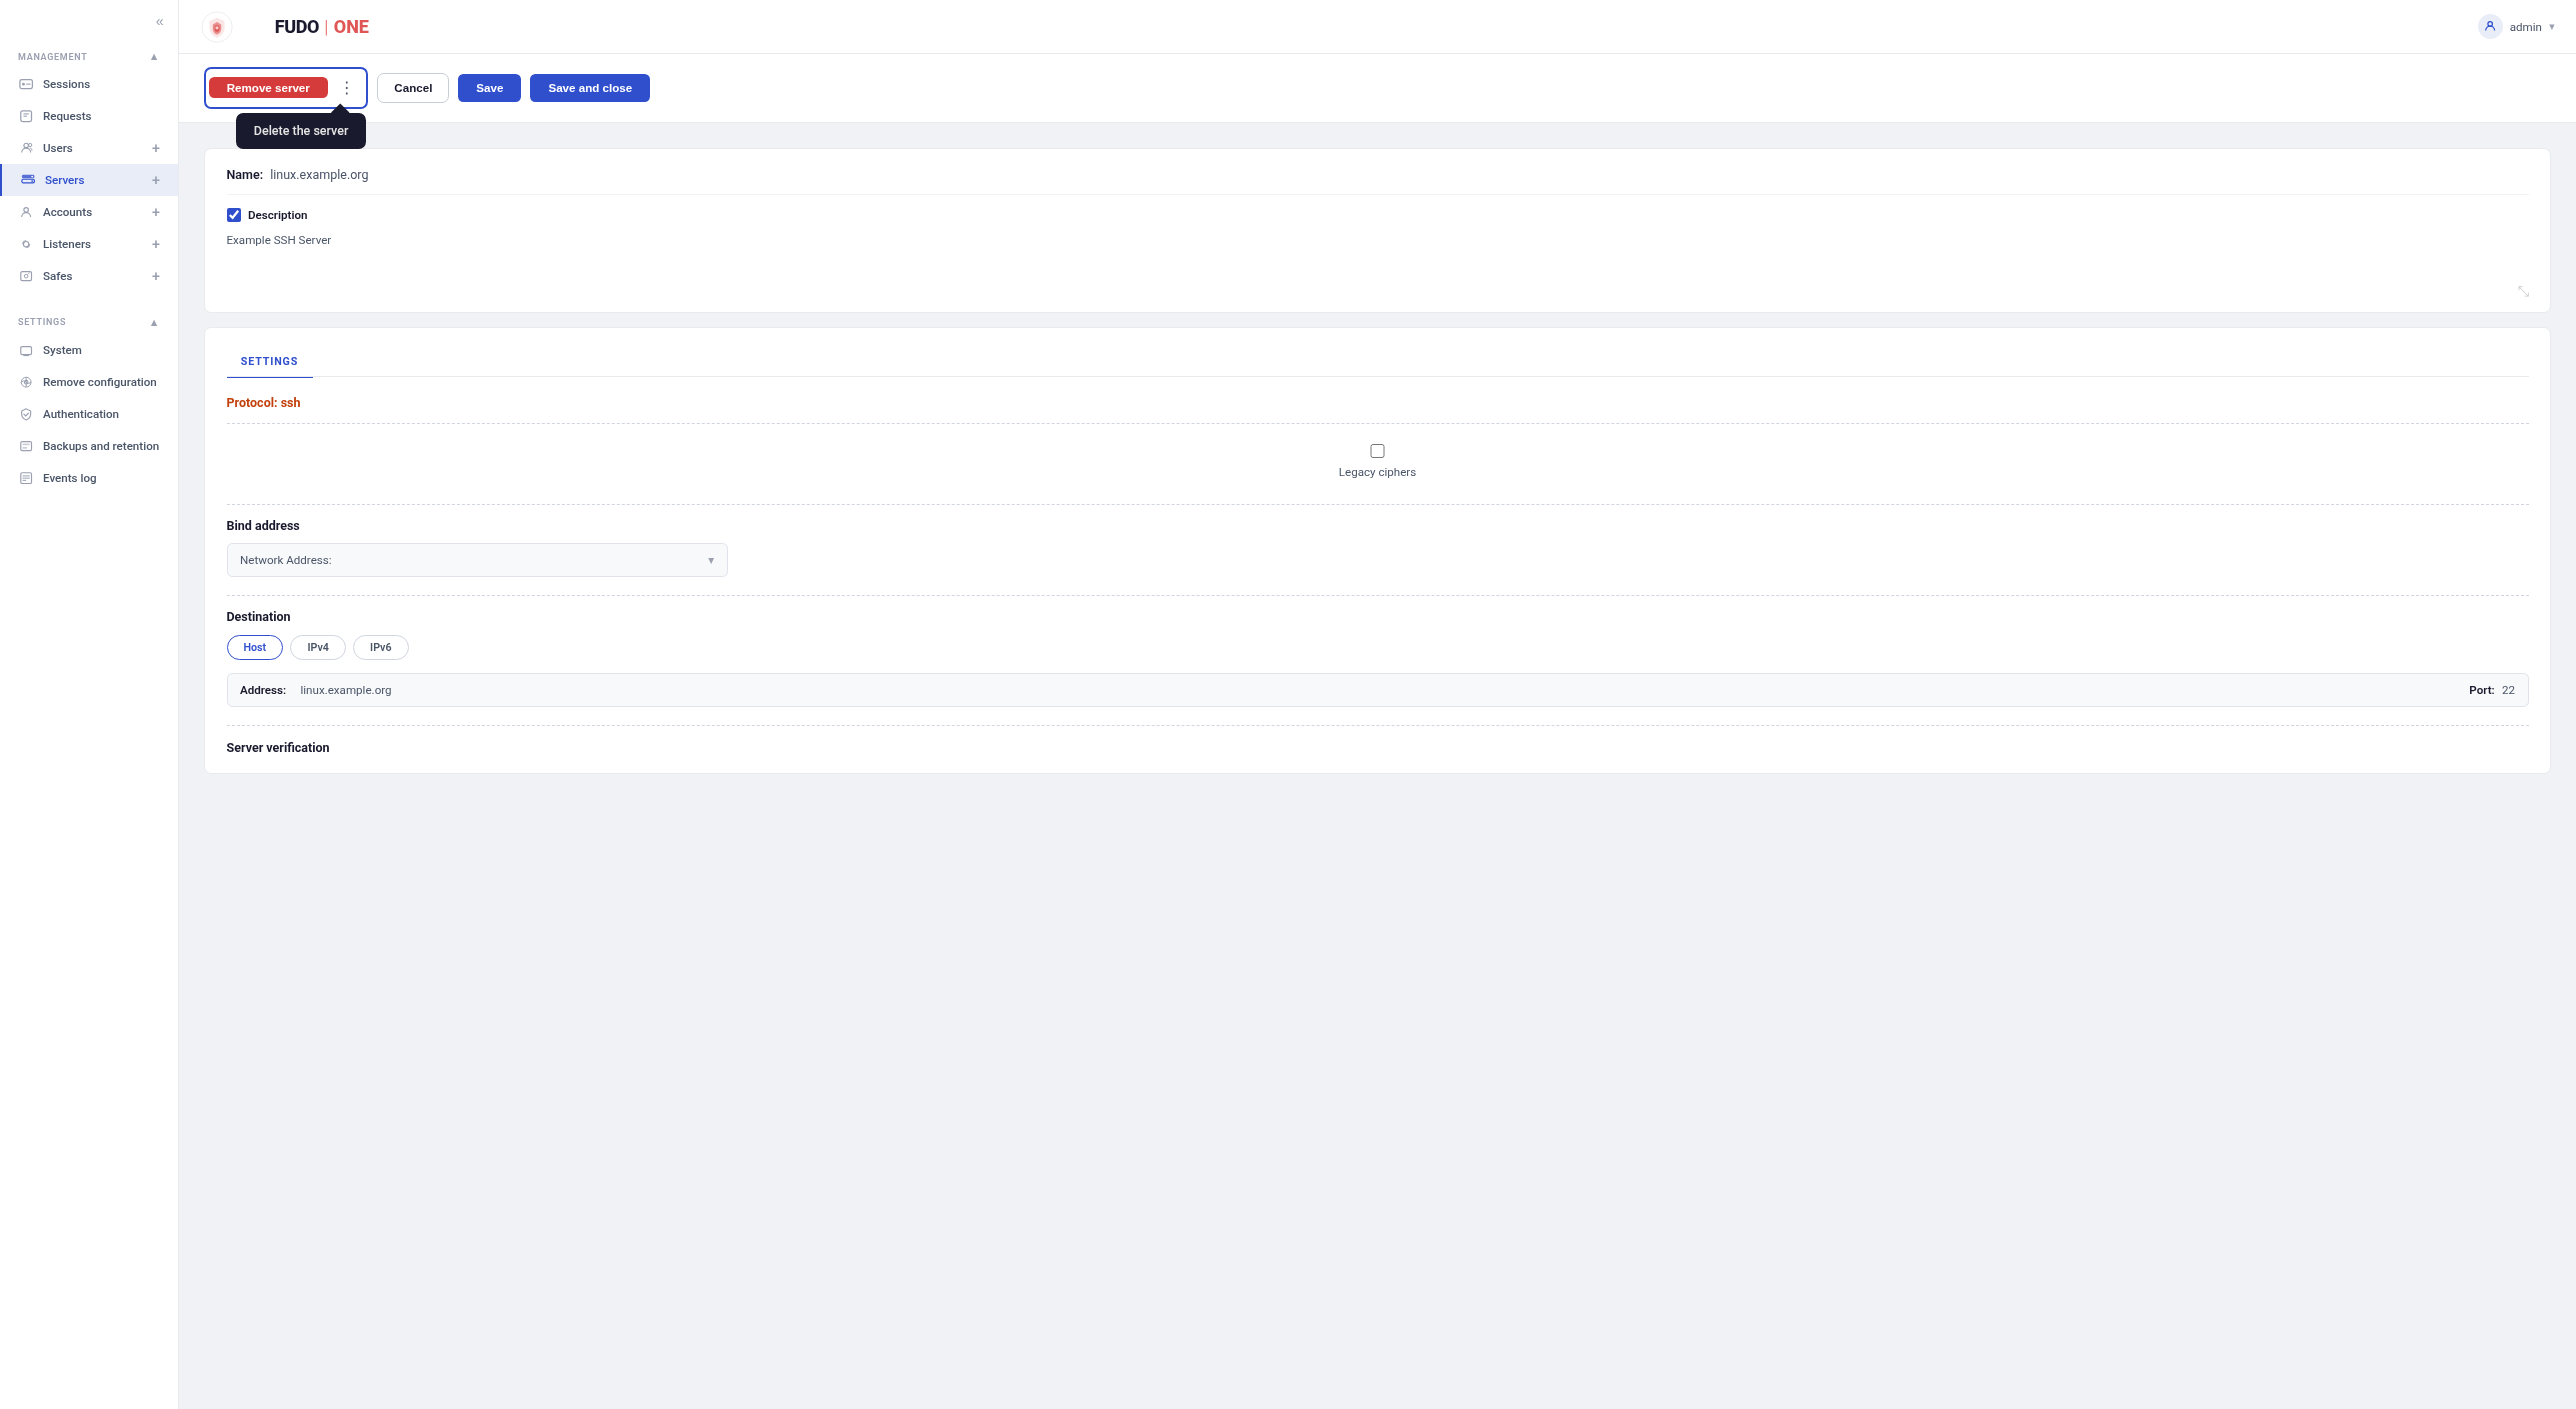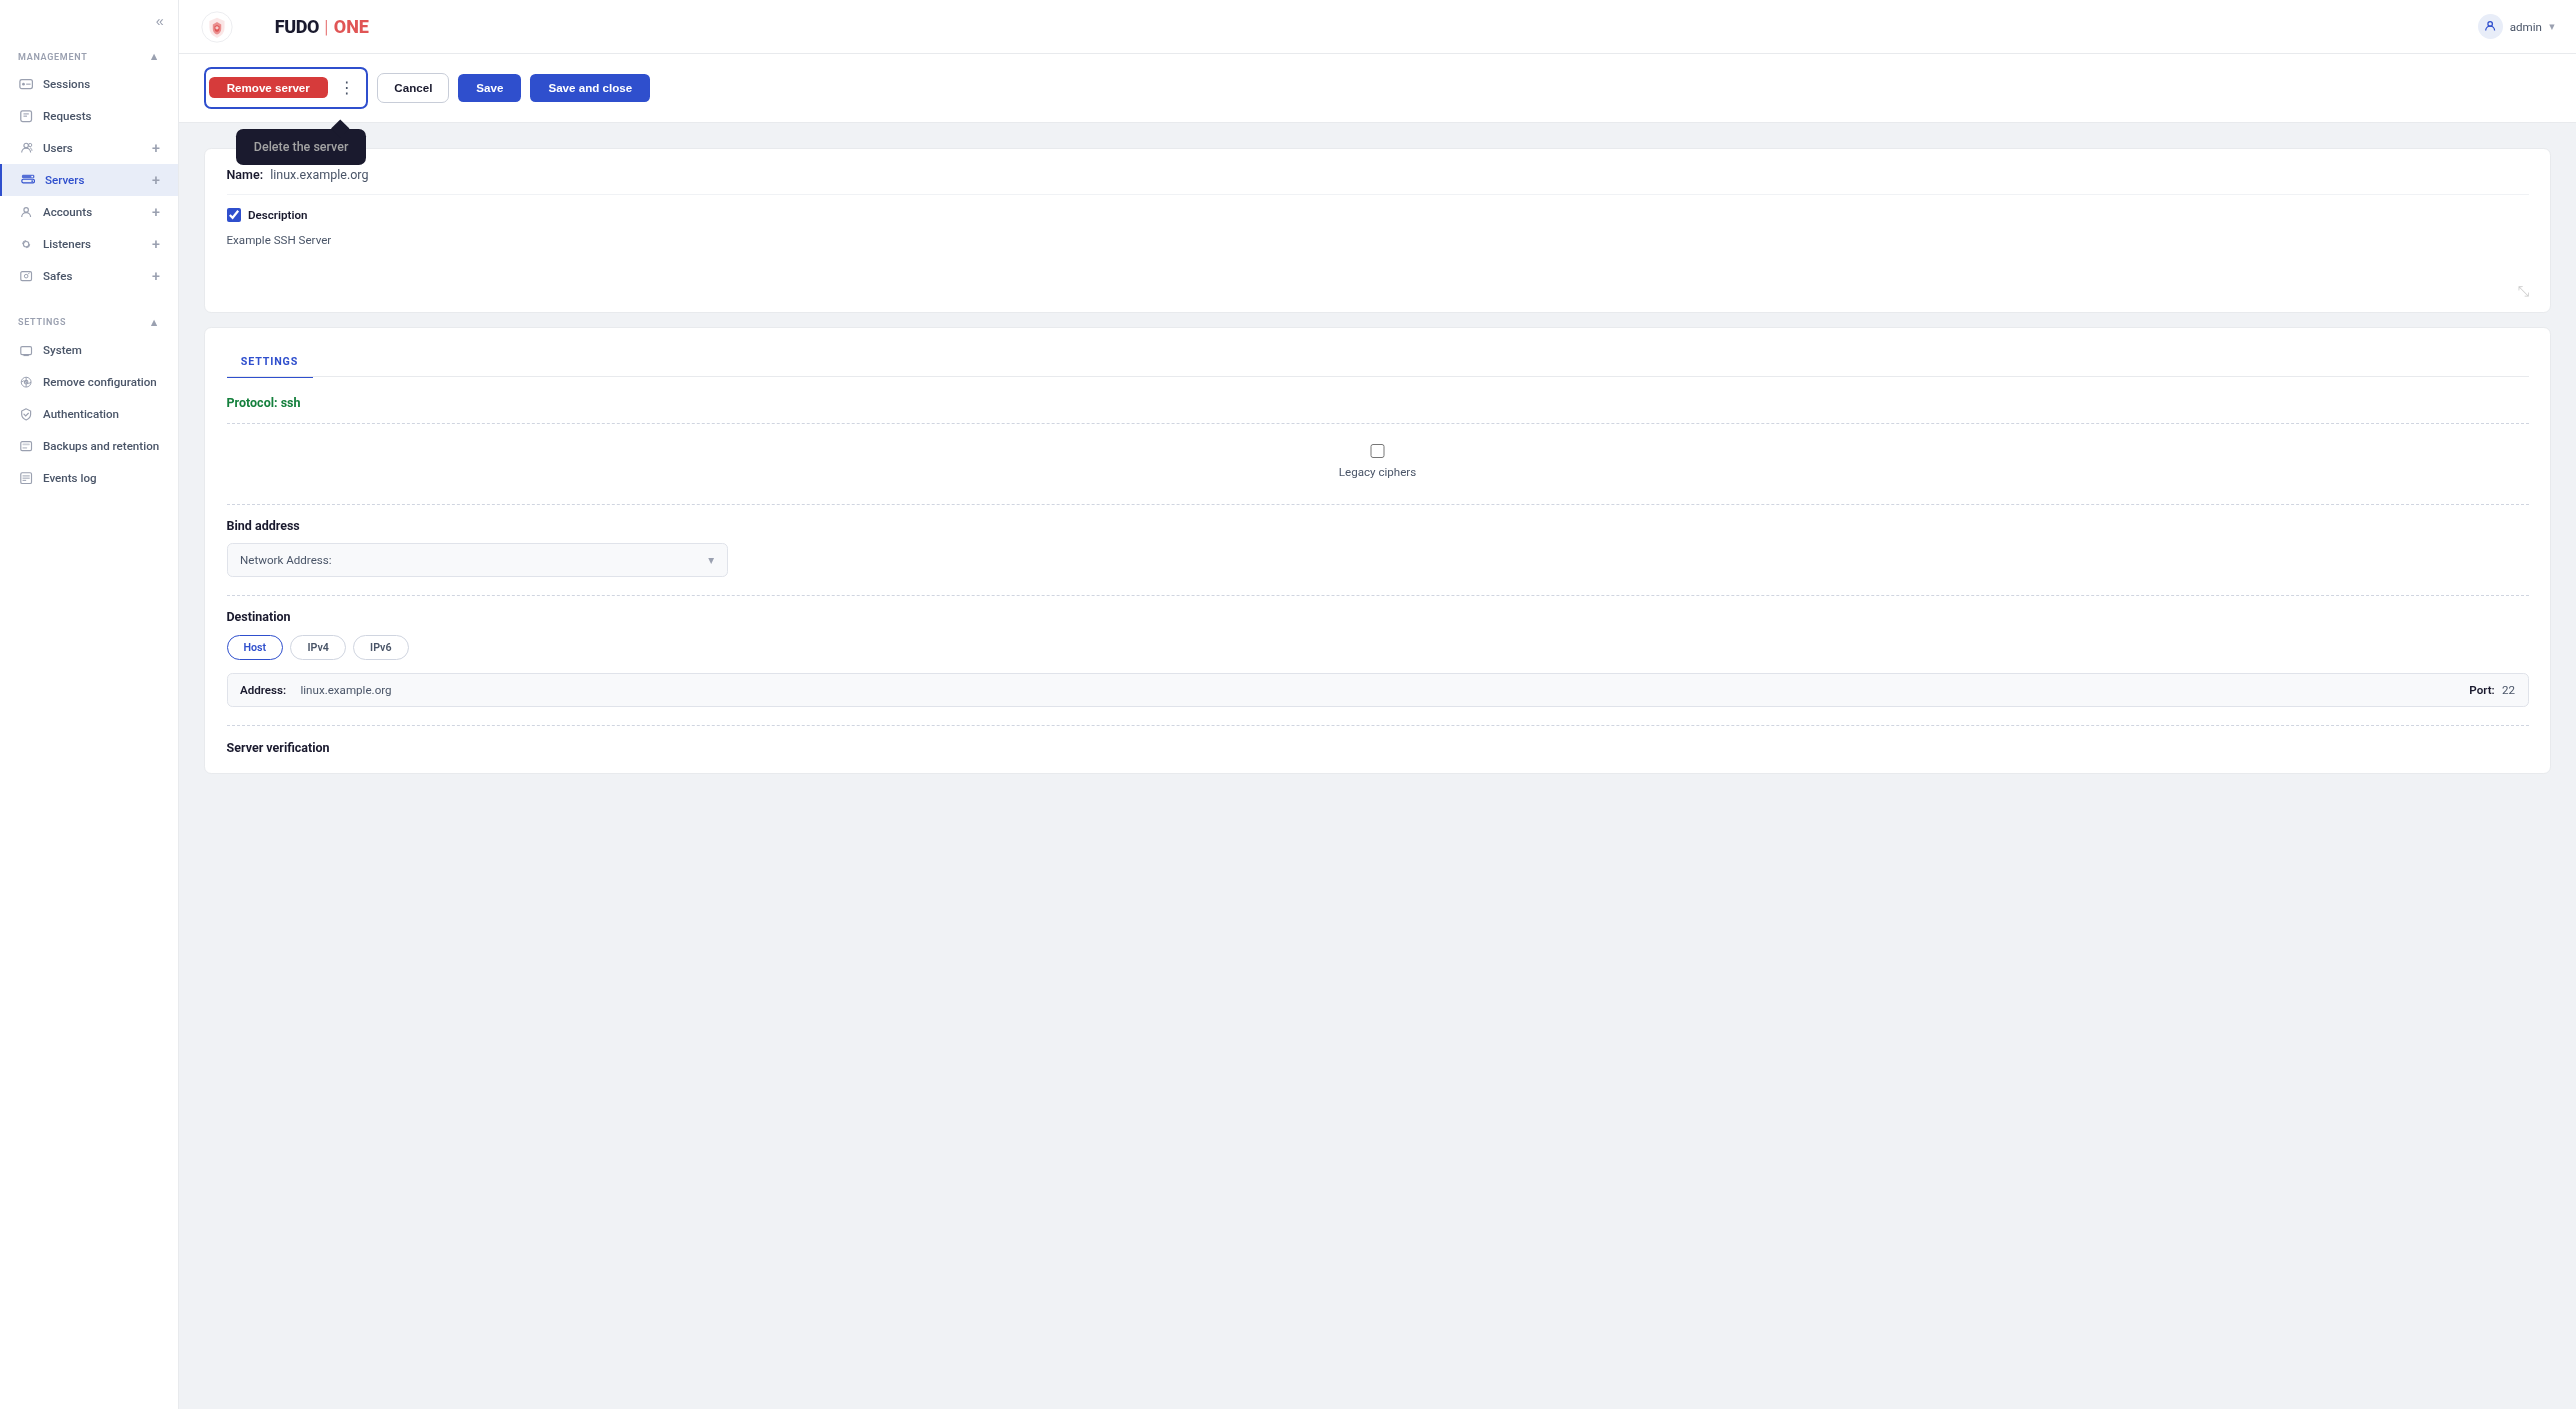--- a/index.html
+++ b/index.html
@@ -32,21 +32,21 @@
     .page-icon { width: 29px; height: 29px; background: #1a1a2e; border-radius: 50%; display: flex; align-items: center; justify-content: center; color: #fff; font-size: 12.5px; }
     .header-actions { display: flex; align-items: center; gap: 9px; }
     .btn-remove { background: #d63b3b; color: #fff; border: none; padding: 4px 18px; border-radius: 5.4px; font-size: 11.6px; font-weight: 600; cursor: pointer; }
     .btn-more { background: none; border: none; padding: 7.2px 9px; cursor: pointer; color: #4a5568; font-size: 16px; border-radius: 5.4px; }
     .remove-group { display: flex; align-items: center; border: 2.2px solid #2f4fcd; border-radius: 7.2px; padding: 2.7px; gap: 1.8px; position: relative; }
     .btn-cancel { background: #fff; color: #1a1a2e; border: 1.3px solid #c8cdd8; padding: 7.2px 16px; border-radius: 7px; font-size: 11.6px; font-weight: 600; cursor: pointer; }
     .btn-save { background: #2f4fcd; color: #fff; border: none; padding: 7.2px 18px; border-radius: 5.4px; font-size: 11.6px; font-weight: 600; cursor: pointer; }
     .btn-save-close { background: #2f4fcd; color: #fff; border: none; padding: 7.2px 18px; border-radius: 5.4px; font-size: 11.6px; font-weight: 600; cursor: pointer; }
 
     
-    .delete-tooltip { position: absolute; top: 60px; right: 0; background: #1a1a2e; color: #a3a3a3; padding: 10.7px 18px; border-radius: 7.2px; font-size: 12.5px; font-weight: 500; white-space: nowrap; z-index: 100; }
+    .delete-tooltip { position: absolute; top: 44px; right: 0; background: #1a1a2e; color: #e5e5e5; padding: 10.7px 18px; border-radius: 7.2px; font-size: 12.5px; font-weight: 500; white-space: nowrap; z-index: 100; }
     .delete-tooltip::before { content: ''; position: absolute; top: -6.3px; right: 19.7px; width: 12.5px; height: 12.5px; background: #1a1a2e; transform: rotate(45deg); }
 
     
     .content { flex: 1; overflow-y: auto; padding: 25px; background: #f0f2f5; }
 
     .form-card { background: #fff; border-radius: 7.2px; border: 0.9px solid #e8eaed; padding: 18px 21.5px; margin-bottom: 14.3px; }
 
     .name-row { display: flex; align-items: center; gap: 7.2px; padding-bottom: 12.5px; border-bottom: 0.9px solid #f0f2f5; }
     .name-label { font-size: 12.5px; font-weight: 600; color: #1a1a2e; }
     .name-value { font-size: 12.5px; color: #4a5568; }
@@ -58,21 +58,21 @@
     .desc-text { font-size: 11.6px; color: #4a5568; padding: 3.6px 0; min-height: 54px; }
     .desc-resize { display: flex; justify-content: flex-end; }
     .resize-handle { width: 10.7px; height: 10.7px; color: #ccc; }
 
     
     .tabs { display: flex; gap: 0; border-bottom: 1.8px solid #e8eaed; margin-bottom: 18px; }
     .tab { padding: 9px 14.3px; font-size: 10.7px; font-weight: 700; color: #9aa0b0; cursor: pointer; letter-spacing: 0.08em; text-transform: uppercase; border-bottom: 1.8px solid transparent; margin-bottom: -1.8px; }
     .tab.active { color: #2f4fcd; border-bottom-color: #2f4fcd; }
 
     .settings-section { margin-bottom: 18px; }
-    .settings-title { font-size: 12.5px; font-weight: 700; color: #15803d; margin-bottom: 10.7px; }
+    .settings-title { font-size: 12.5px; font-weight: 700; color: #c2410c; margin-bottom: 10.7px; }
     .section-divider { border: none; border-top: 0.9px dashed #d0d5e0; margin: 12.5px 0; }
 
     .checkbox-row { display: flex; align-items: center; gap: 7.2px; padding: 7.2px 0; flex-direction: column; }
     .checkbox-row input[type="checkbox"] { width: 14.3px; height: 14.3px; cursor: pointer; }
     .checkbox-row label { font-size: 11.6px; color: #4a5568; cursor: pointer; }
 
     .bind-section { margin-bottom: 18px; }
     .bind-title { font-size: 12.5px; font-weight: 700; color: #1a1a2e; margin-bottom: 10.7px; }
     .select-field { width: 100%; max-width: 501px; padding: 9px 12.5px; border: 0.9px solid #e0e3ea; border-radius: 5.4px; background: #f8f9fb; font-size: 11.6px; color: #4a5568; display: flex; align-items: center; justify-content: space-between; cursor: pointer; }
     .select-field .chevron { color: #9aa0b0; }

